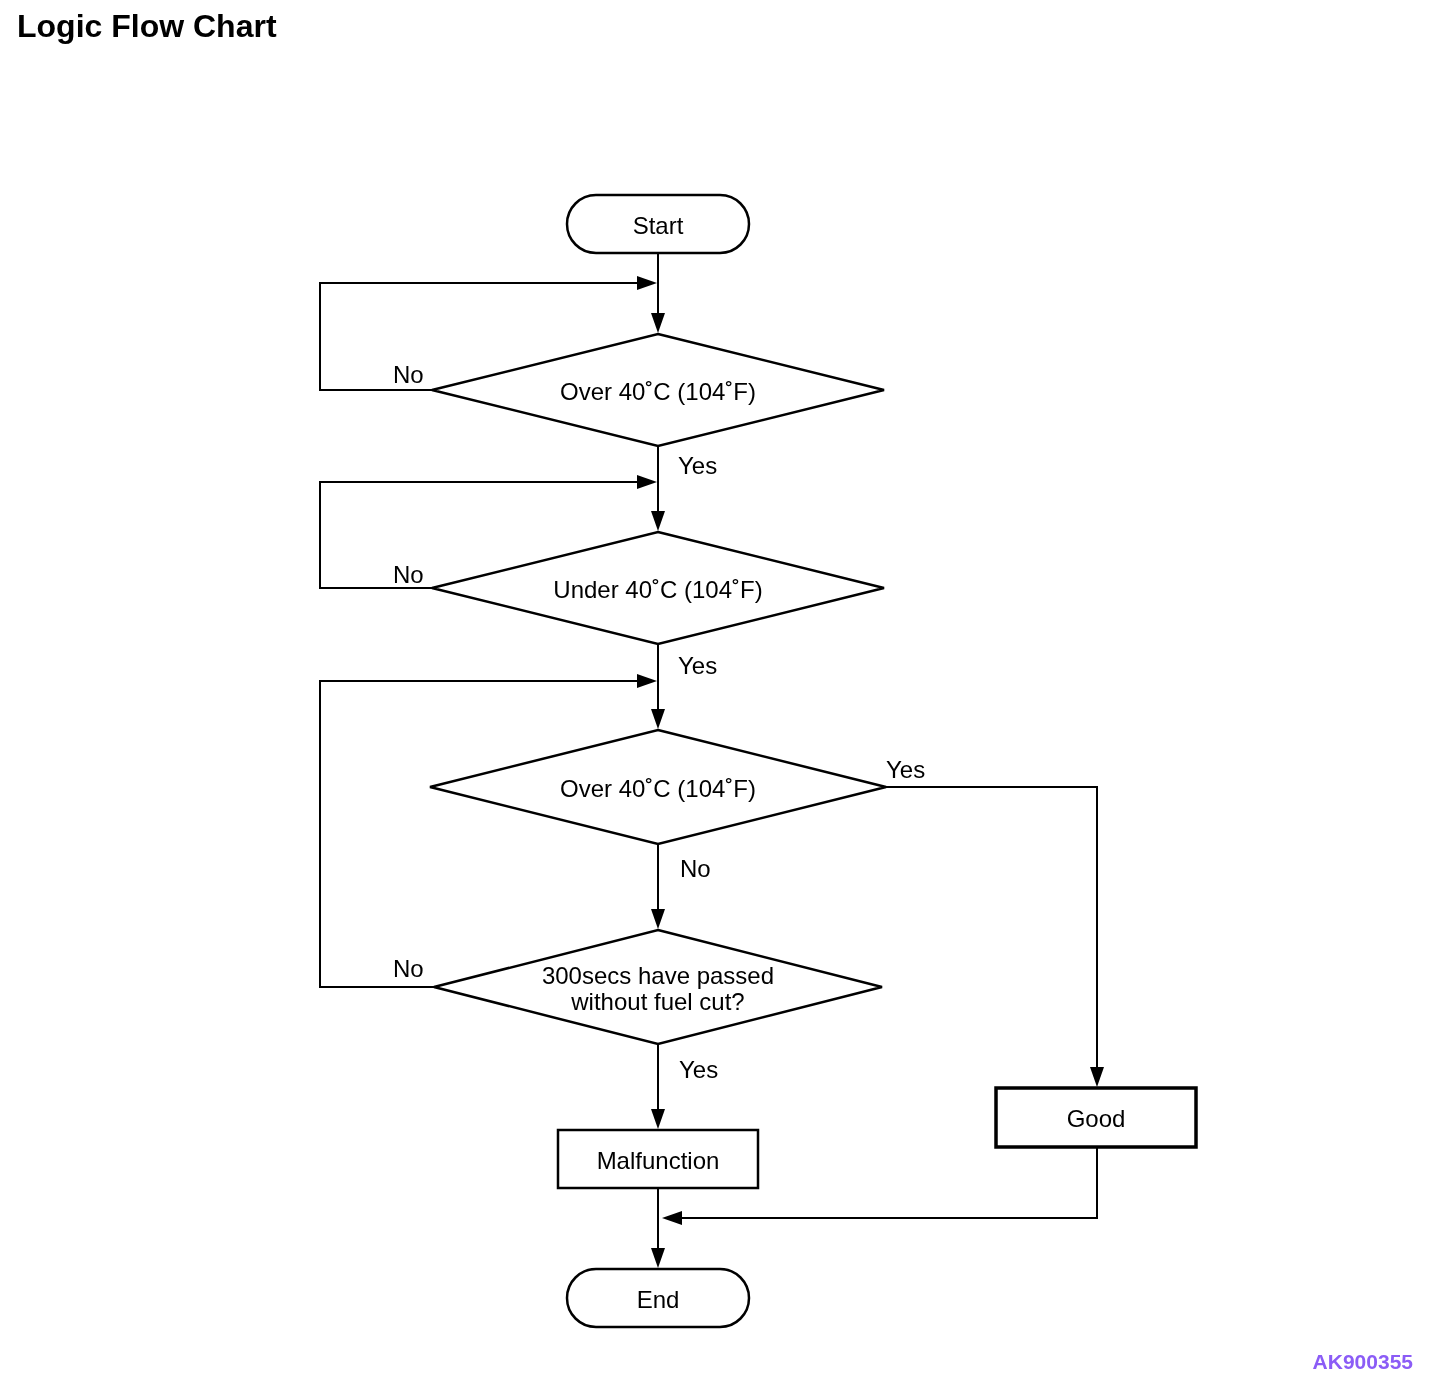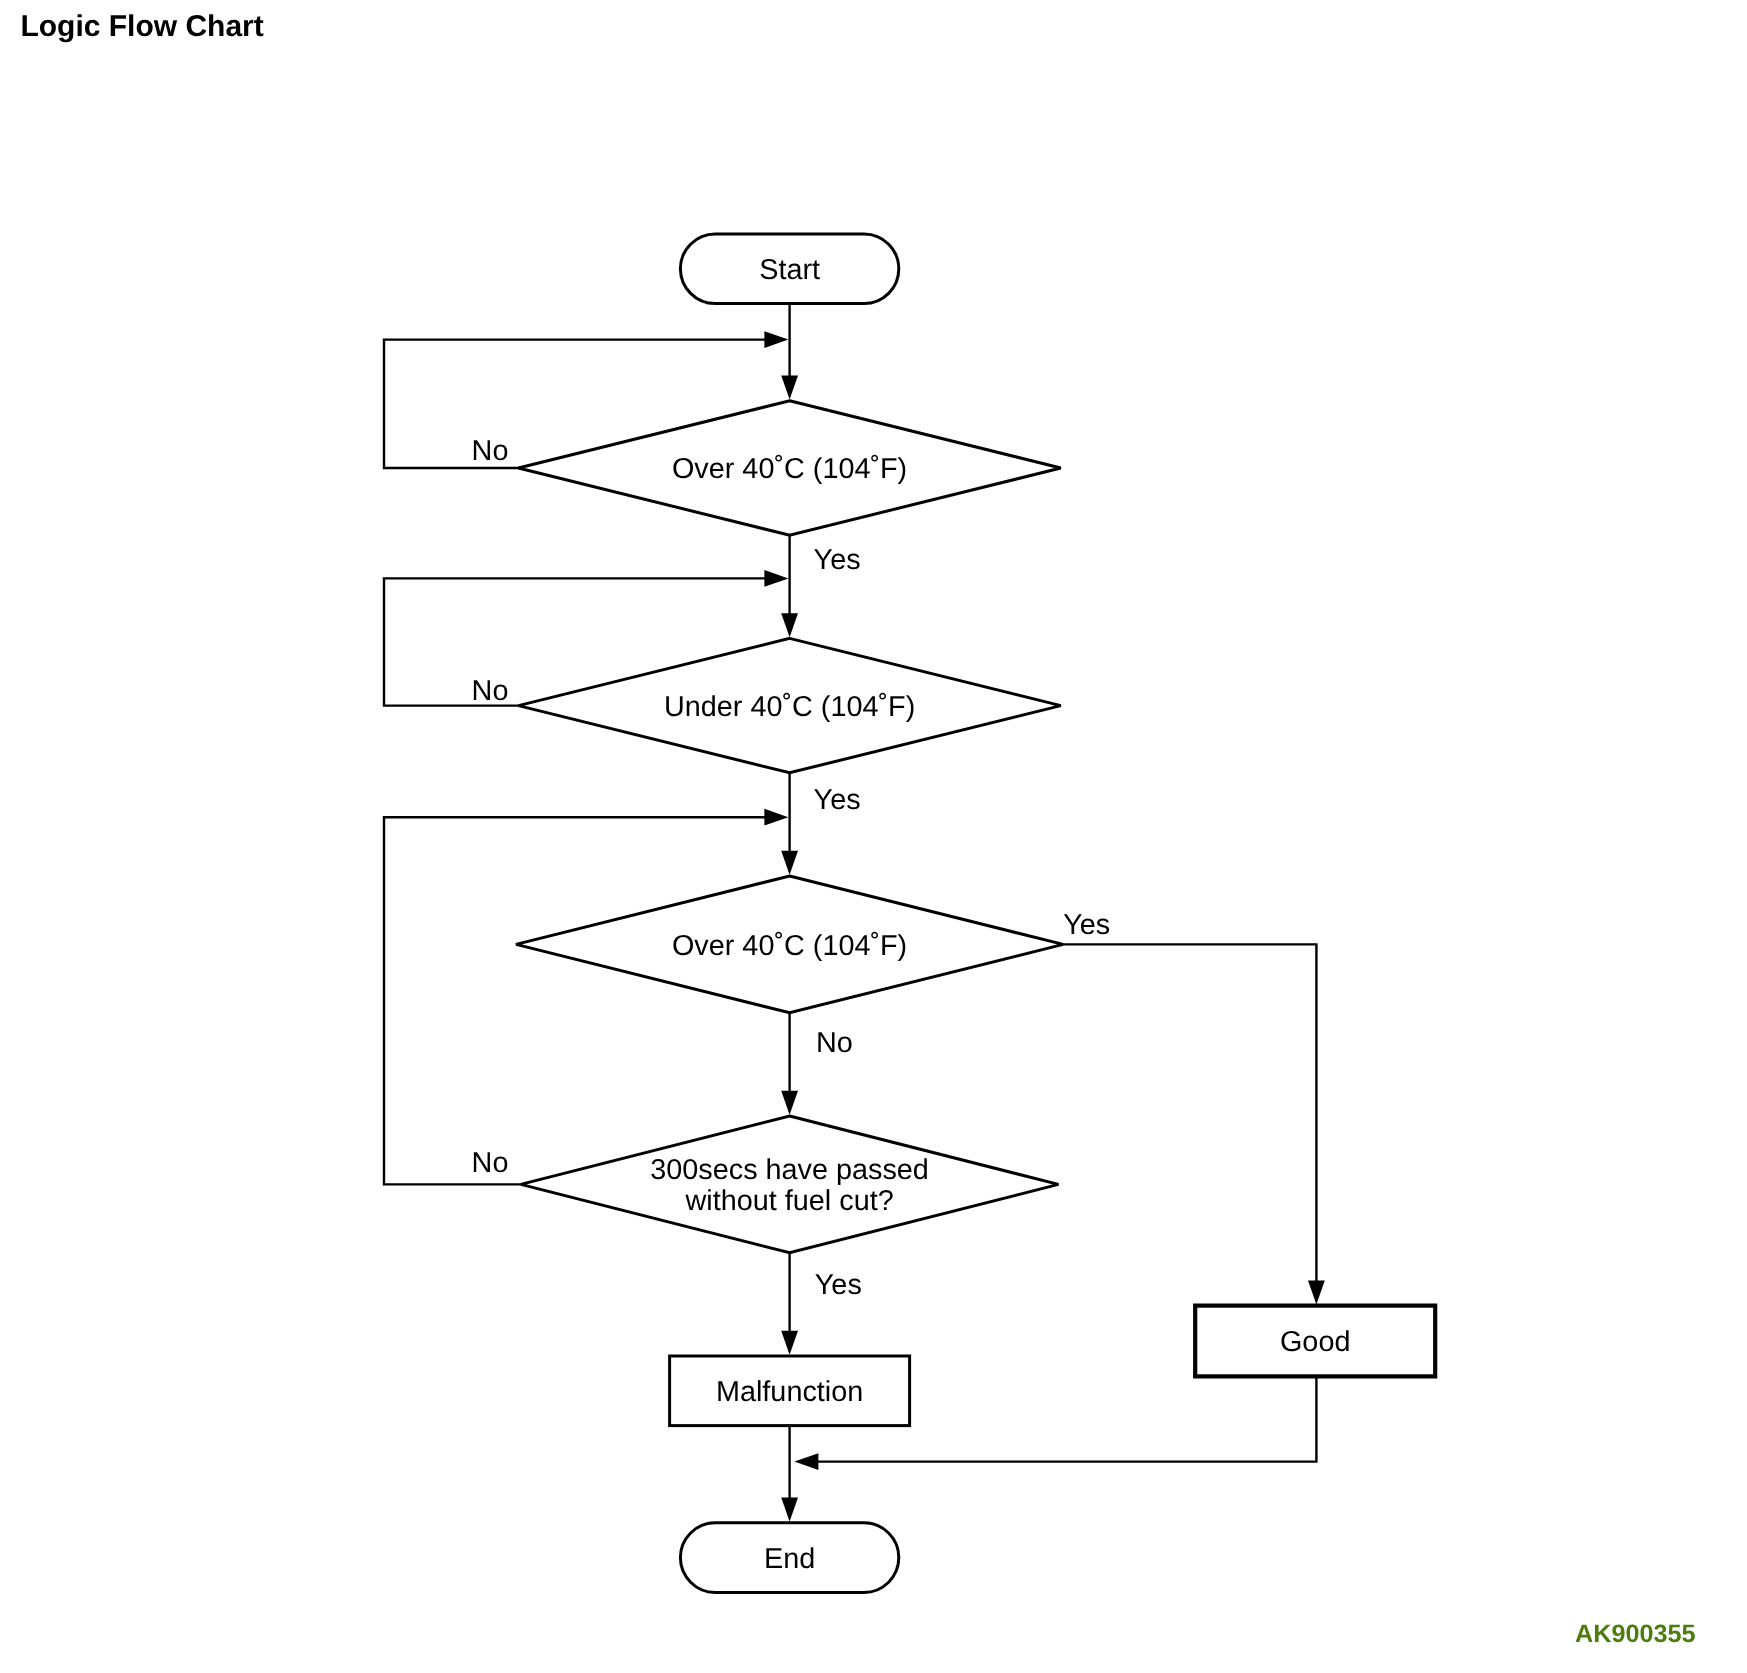--- a/index.html
+++ b/index.html
@@ -12,33 +12,33 @@
     height: 1394px;
     position: relative;
     overflow: hidden;
     font-family: "Liberation Sans", sans-serif;
     color: #000000;
   }
   .page-title {
     position: absolute;
     left: 17px;
     top: 8px;
-    font-size: 25px;
+    font-size: 32px;
     font-weight: bold;
     letter-spacing: 0px;
     color: #000000;
     white-space: nowrap;
   }
   .figure-code {
     position: absolute;
     right: 43px;
     top: 1350px;
     font-size: 21px;
     font-weight: bold;
-    color: #4d7c0f;
+    color: #8b5cf6;
     white-space: nowrap;
   }
   svg.flowchart {
     position: absolute;
     left: 0;
     top: 0;
   }
   svg.flowchart .shape {
     fill: #ffffff;
     stroke: #000000;

